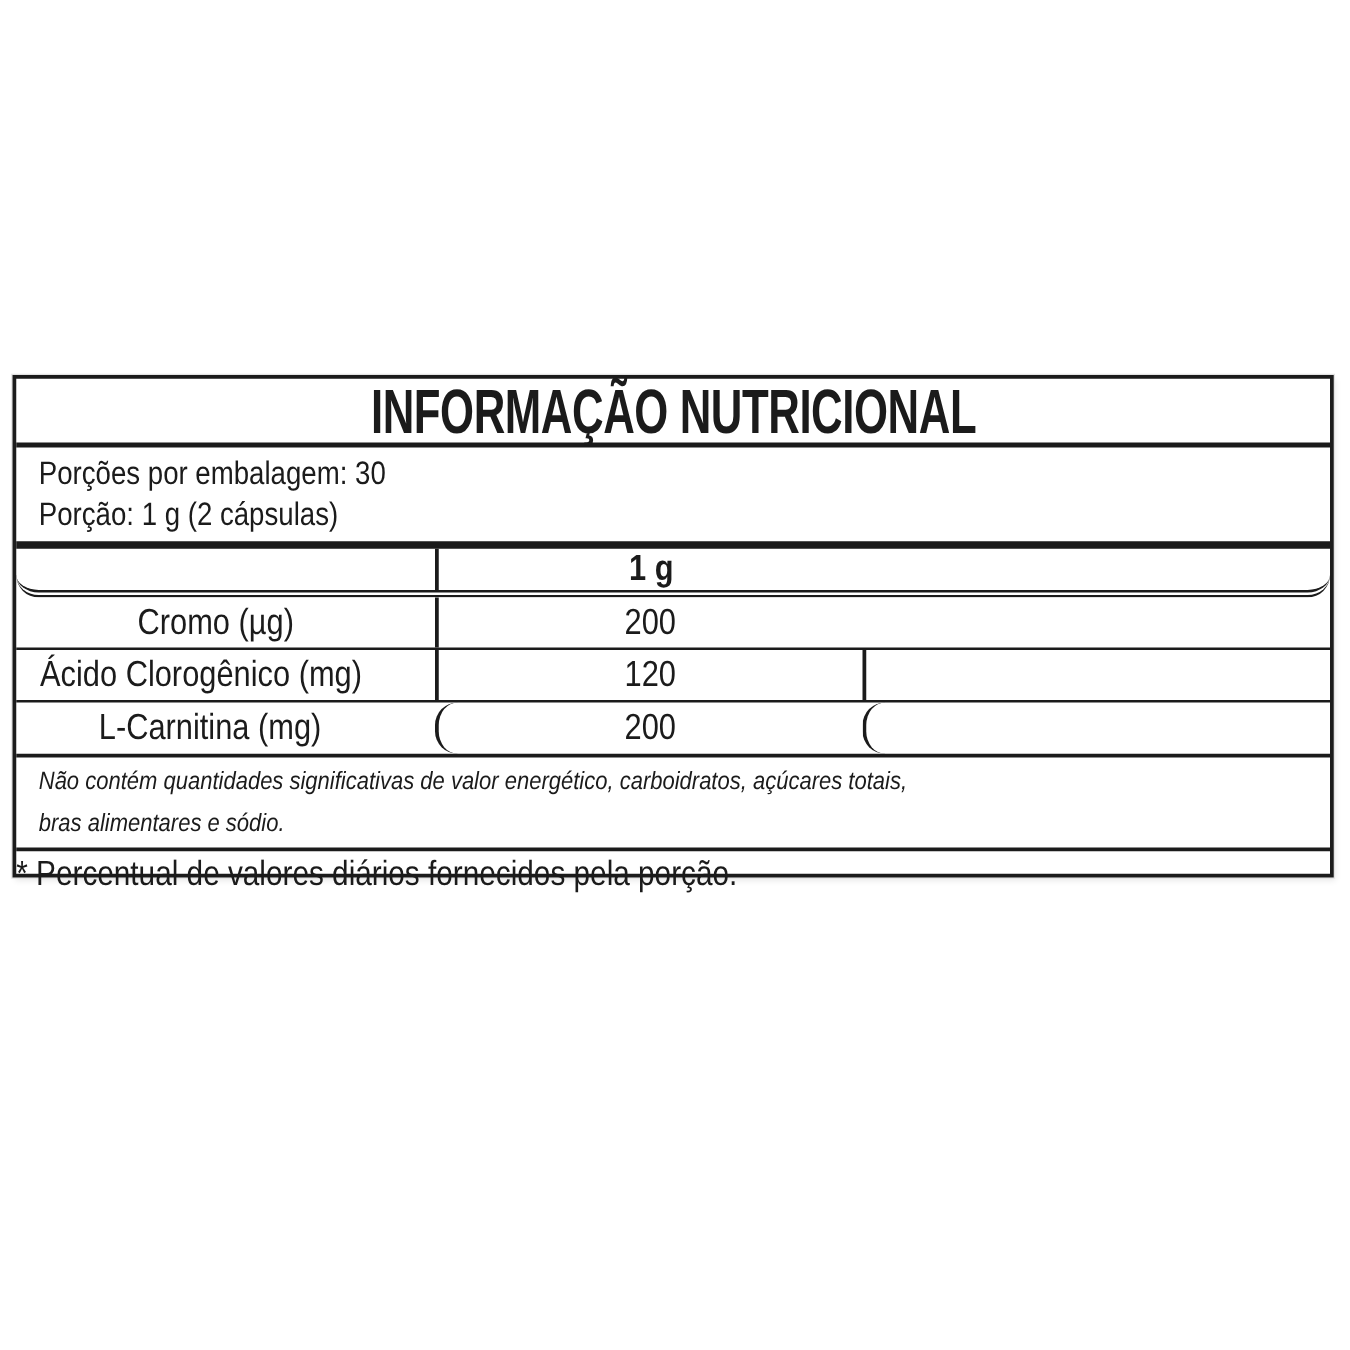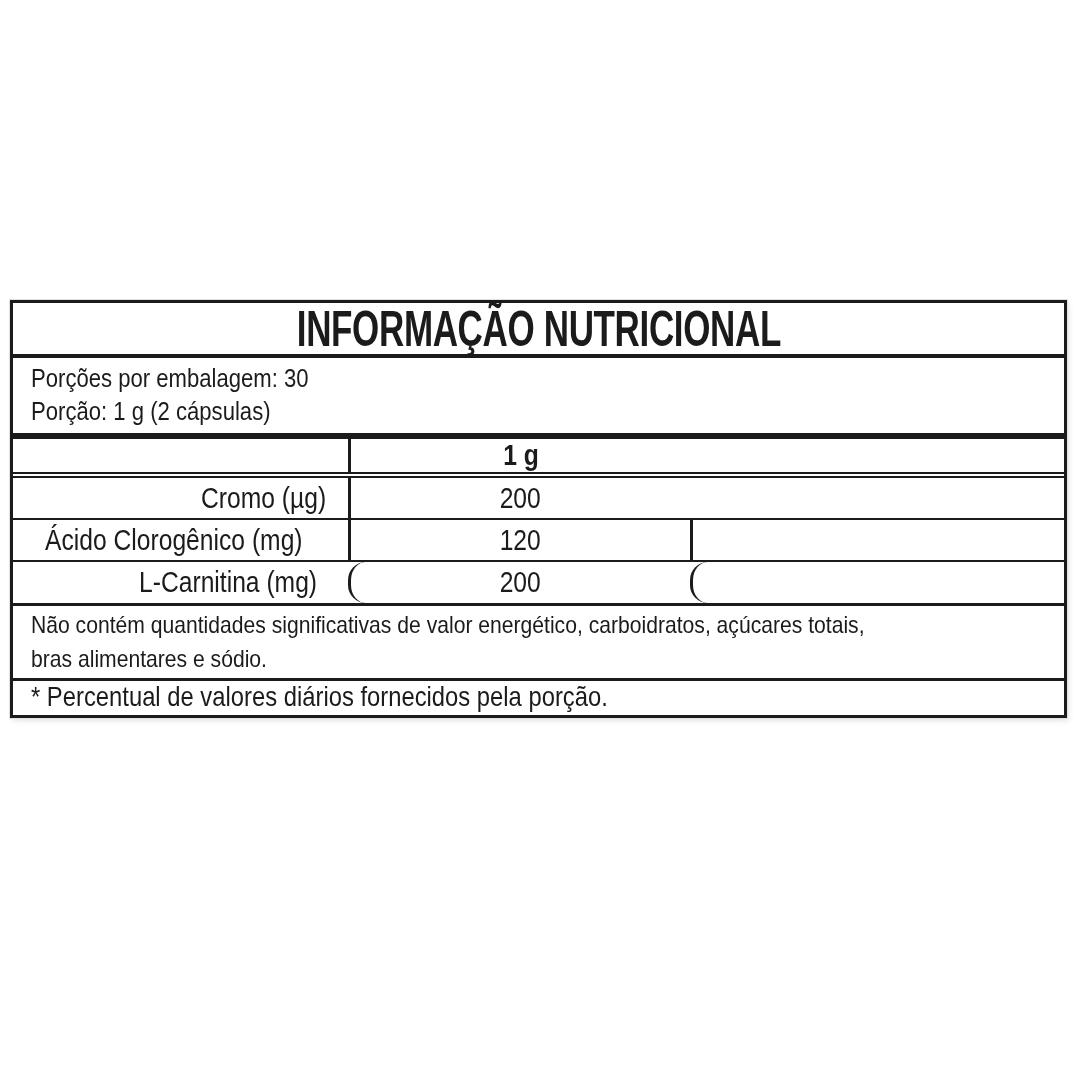--- a/index.html
+++ b/index.html
@@ -65,54 +65,55 @@
   }
   .servings .line {
     font-size: 26px;
     font-weight: normal;
     line-height: 33px;
   }
   .grid {
     display: grid;
     grid-template-columns: 335px 342px 1fr;
   }
-  .header-row { border-bottom: 6px double var(--border); }
+  .header-row { border-bottom: 6px double var(--border); border-radius: 18px; }
   .header-row .cell { height: 33px; }
   .cell {
     display: flex;
     align-items: center;
     justify-content: center;
     font-size: 29px;
     overflow: hidden;
   }
   .cell.name {
-    justify-content: flex-end;
+    justify-content: center;
     padding-left: 6px;
   }
   .cell.vline { border-left: 3px solid var(--border); }
   .header-row .cell { font-weight: bold; }
   .data-row { border-bottom: 2px solid var(--border); }
   .data-row .cell { height: 40px; }
   .data-row.last { border-bottom: 3px solid var(--border); }
   .data-row.last .cell { height: 41px; border-radius: 18px; }
   .notes {
     border-bottom: 3px solid var(--border);
     padding: 2px 16px 2px 18px;
   }
   .notes .note-line {
-    font-size: 24px;
+    font-size: 20px;
     line-height: 34px;
     display: block;
+    font-style: italic;
   }
   .notes .note-line .cx { transform: scaleX(0.88); }
   .footnote-row {
-    padding: 2px 16px 2px 18px;
-    height: 34px;
+    padding: 2px 16px 2px 0;
+    height: 18px;
     display: flex;
-    align-items: flex-end;
+    align-items: flex-start;
   }
   .footnote-row .cx { font-size: 28px; }
 </style>
 </head>
 <body>
 
 <div class="canvas">
   <div class="nutrition-table">
 
     <div class="title-row">

